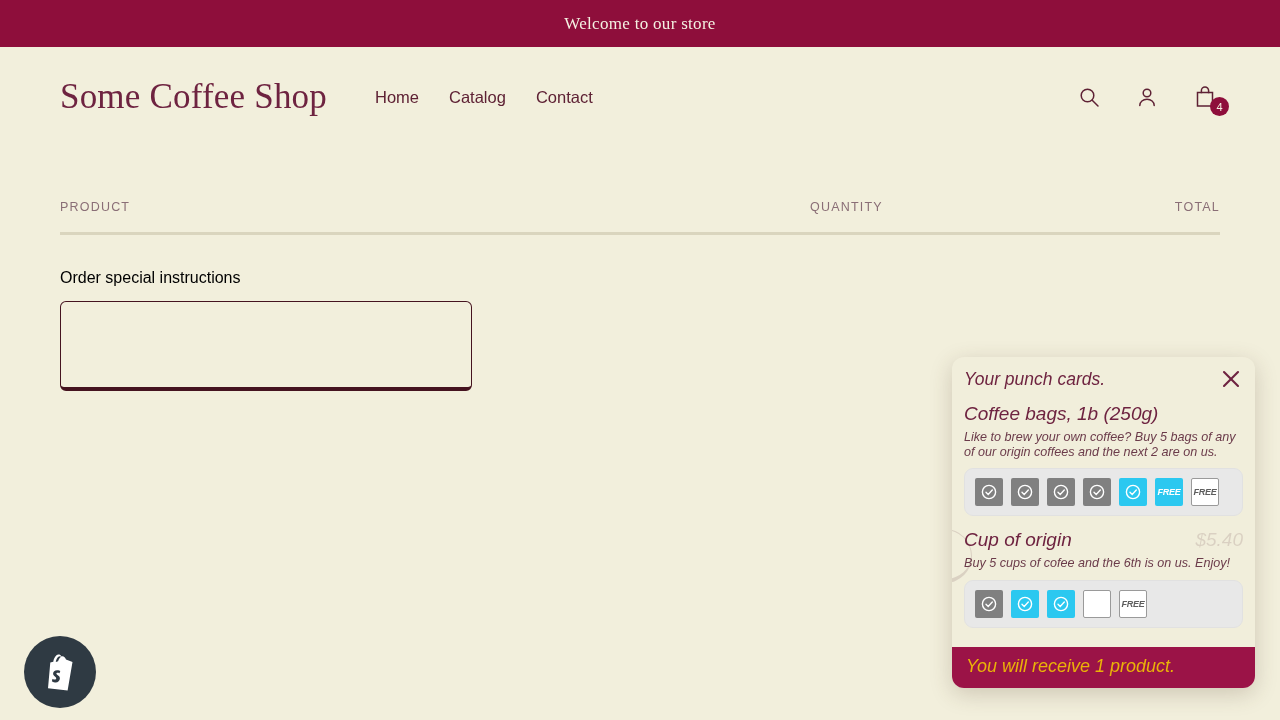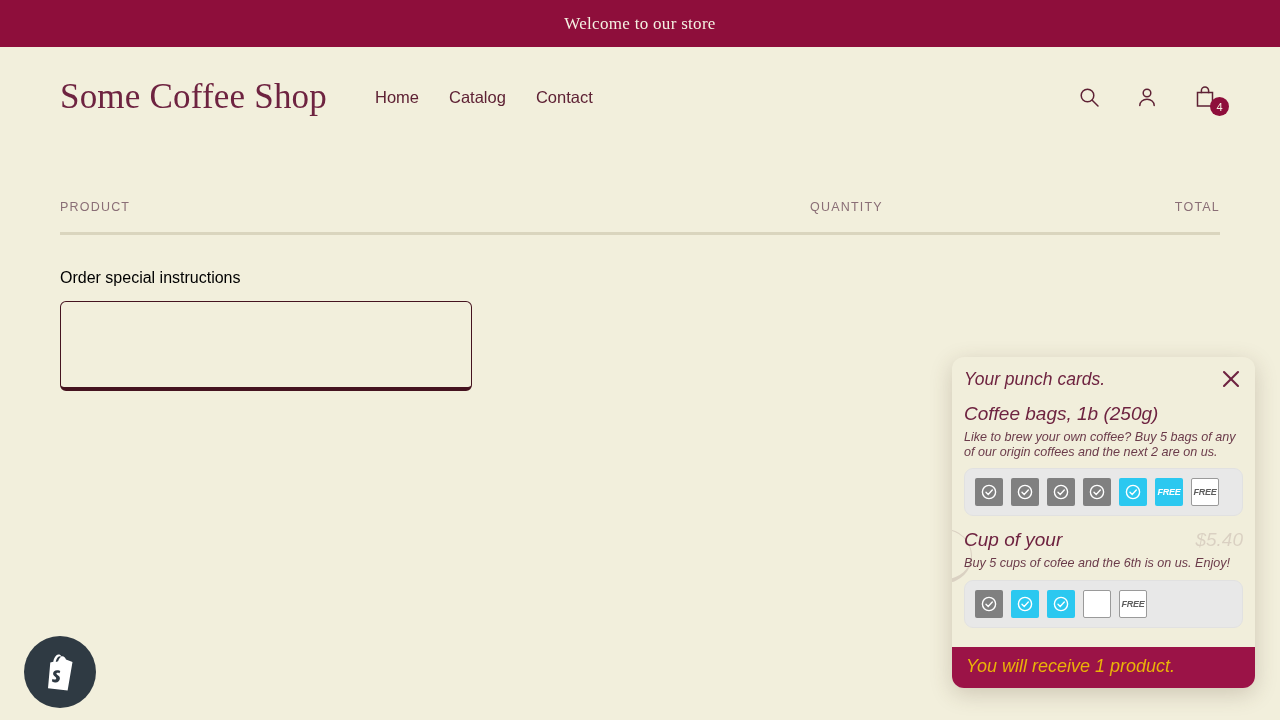--- a/index.html
+++ b/index.html
@@ -435,21 +435,21 @@
           <span class="free-txt">FREE</span>
         </div>
         <div class="stamp free-outline">
           <span class="free-txt">FREE</span>
         </div>
       </div>
     </div>
 
     <div>
       <div class="card-heading-row">
-        <div class="card-heading" style="margin-top:0">Cup of your</div>
+        <div class="card-heading" style="margin-top:0">Cup of origin</div>
         <div class="ghost-price">$5.40</div>
       </div>
       <div class="card-desc">Buy 5 cups of cofee and the 6th is on us. Enjoy!</div>
       <div class="stamp-strip">
         <div class="stamp used">
           <svg width="18" height="18" viewBox="0 0 18 18" fill="none" stroke="#FFFFFF" stroke-width="1.4">
             <circle cx="9" cy="9" r="6.6"></circle>
               <path d="M6 9.2l2.2 2.2L12.3 7" stroke-linecap="round"></path>
           </svg>
         </div>

